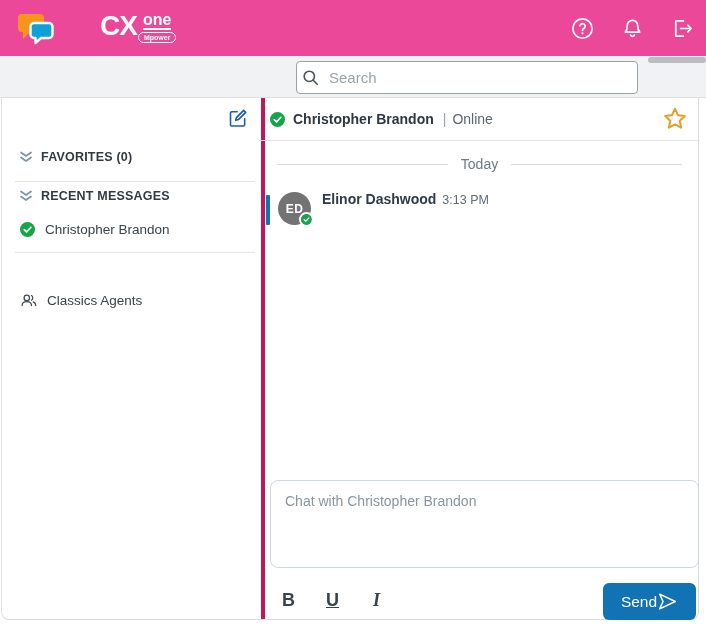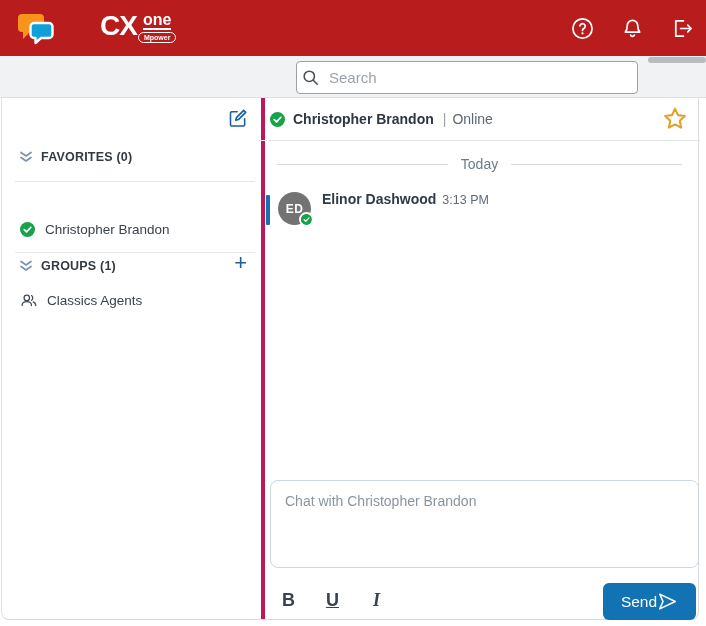--- a/index.html
+++ b/index.html
@@ -1,20 +1,20 @@
 <!DOCTYPE html>
 <html><head>
 <meta charset="utf-8">
 <style>
   * { margin:0; padding:0; box-sizing:border-box; }
   html,body { background:#fff; }
   body { font-family:"Liberation Sans","DejaVu Sans",sans-serif; width:706px; height:626px; position:relative; overflow:hidden; }
 
   
-  .topbar { position:absolute; left:0; top:0; width:706px; height:72px; background:#b91c1c; display:flex; align-items:center; }
+  .topbar { position:absolute; left:0; top:0; width:706px; height:72px; background:#ec4899; display:flex; align-items:center; }
   .logo-bubbles { position:absolute; left:14px; top:6px; width:46px; height:46px; }
   .brand { position:absolute; left:100px; top:12px; display:flex; align-items:flex-start; color:#fff; }
   .brand-cx { font-size:28px; font-weight:bold; letter-spacing:-1px; line-height:28px; }
   .brand-right { display:flex; flex-direction:column; align-items:center; margin-left:1px; }
   .brand-one { font-size:16px; font-weight:bold; line-height:15px; border-bottom:2px solid #fff; padding-bottom:1px; }
   .brand-badge { margin-top:2px; font-size:7px; font-weight:bold; color:#fff; border:1px solid #fff; border-radius:7px; padding:0 5px; line-height:9px; }
   .topbar-icons { position:absolute; right:12px; top:0; height:56px; display:flex; align-items:center; gap:26px; }
   .tb-icon { width:24px; height:24px; display:flex; align-items:center; justify-content:center; cursor:pointer; }
 
   
@@ -138,39 +138,38 @@
     <div class="side-row" style="top:48px; height:22px;">
       <svg class="chev" viewBox="0 0 14 12" fill="none" stroke="#7b93ad" stroke-width="1.7" stroke-linecap="round" stroke-linejoin="round">
         <path d="M2 1.5 L7 5 L12 1.5"></path>
           <path d="M2 6.5 L7 10 L12 6.5"></path>
       </svg>
       <span class="side-head">FAVORITES (0)</span>
     </div>
 
     <div class="divider" style="top:83px;"></div>
 
+    <div class="side-row" style="top:87px; height:22px;">
+      <svg class="chev" viewBox="0 0 14 12" fill="none" stroke="#7b93ad" stroke-width="1.7" stroke-linecap="round" stroke-linejoin="round">
+        <path d="M2 1.5 L7 5 L12 1.5"></path>
+          <path d="M2 6.5 L7 10 L12 6.5"></path>
+      </svg>
+      <span class="side-head">RECENT MESSAGES</span>
+    </div>
 
     <div class="side-row" style="top:116px; height:30px; padding-left:11px; cursor:pointer;">
       <svg viewBox="0 0 16 16" width="15" height="15">
         <circle cx="8" cy="8" r="8" fill="#17a34a"></circle>
         <path d="M4.5 8.2 L7 10.6 L11.6 5.6" fill="none" stroke="#fff" stroke-width="1.8" stroke-linecap="round" stroke-linejoin="round"></path>
       </svg>
       <span class="contact-label">Christopher Brandon</span>
     </div>
 
     <div class="divider" style="top:154px;"></div>
 
-    <div class="side-row" style="top:157px; height:22px;">
-      <svg class="chev" viewBox="0 0 14 12" fill="none" stroke="#7b93ad" stroke-width="1.7" stroke-linecap="round" stroke-linejoin="round">
-        <path d="M2 1.5 L7 5 L12 1.5"></path>
-          <path d="M2 6.5 L7 10 L12 6.5"></path>
-      </svg>
-      <span class="side-head">GROUPS (1)</span>
-      <span class="plus-btn">+</span>
-    </div>
 
     <div class="side-row" style="top:187px; height:30px; padding-left:11px; cursor:pointer;">
       <svg viewBox="0 0 20 18" width="17" height="16" fill="none" stroke="#444c54" stroke-width="1.5" stroke-linecap="round">
         <circle cx="8" cy="6.5" r="3.2"></circle>
         <path d="M2.5 15.5 c0-3 2.5-4.6 5.5-4.6 s5.5 1.6 5.5 4.6"></path>
         <path d="M13.5 3.8 a3.2 3.2 0 0 1 0 5.4"></path>
         <path d="M15.5 11.3 c1.8.7 3 2.1 3 4.2"></path>
       </svg>
       <span class="contact-label">Classics Agents</span>
     </div>

